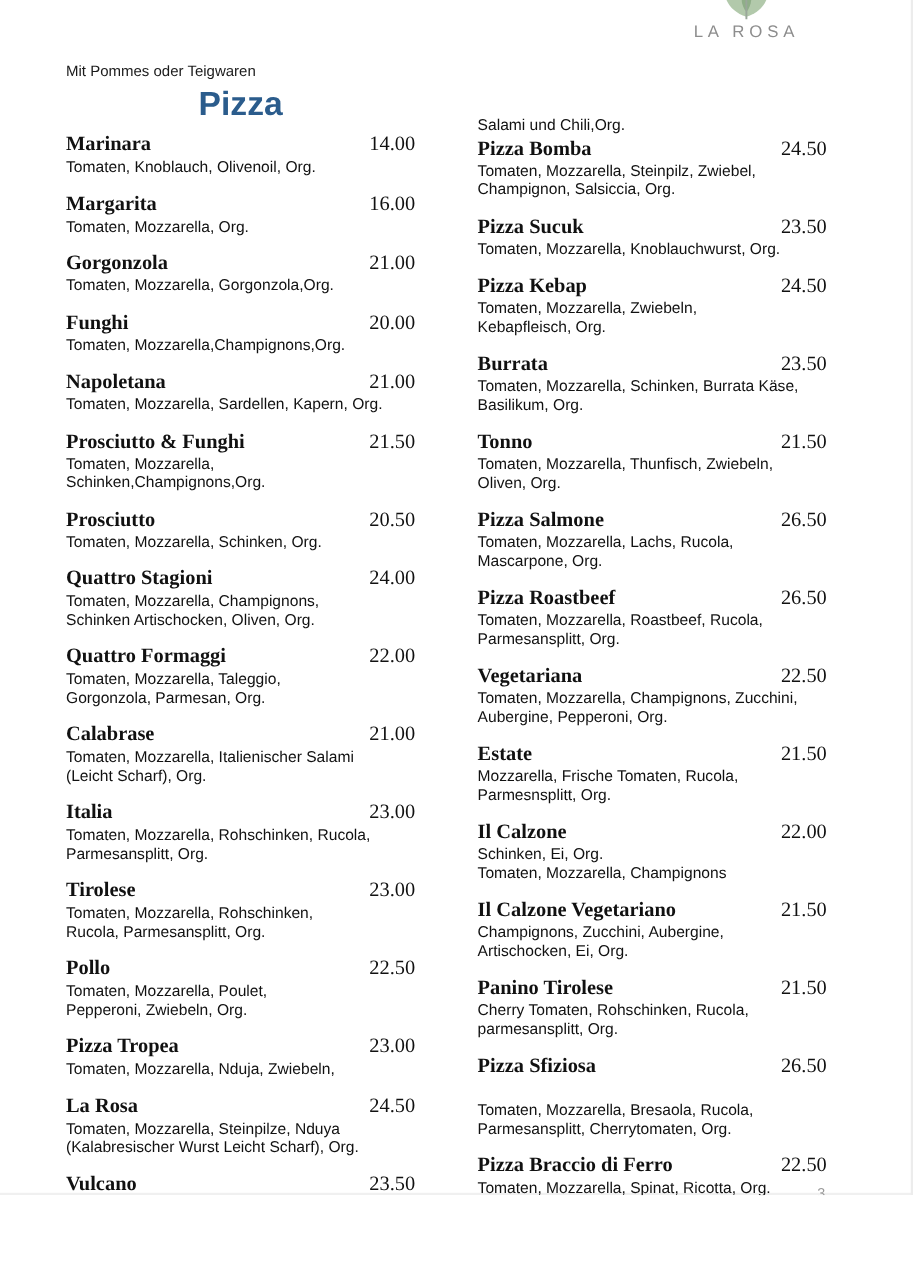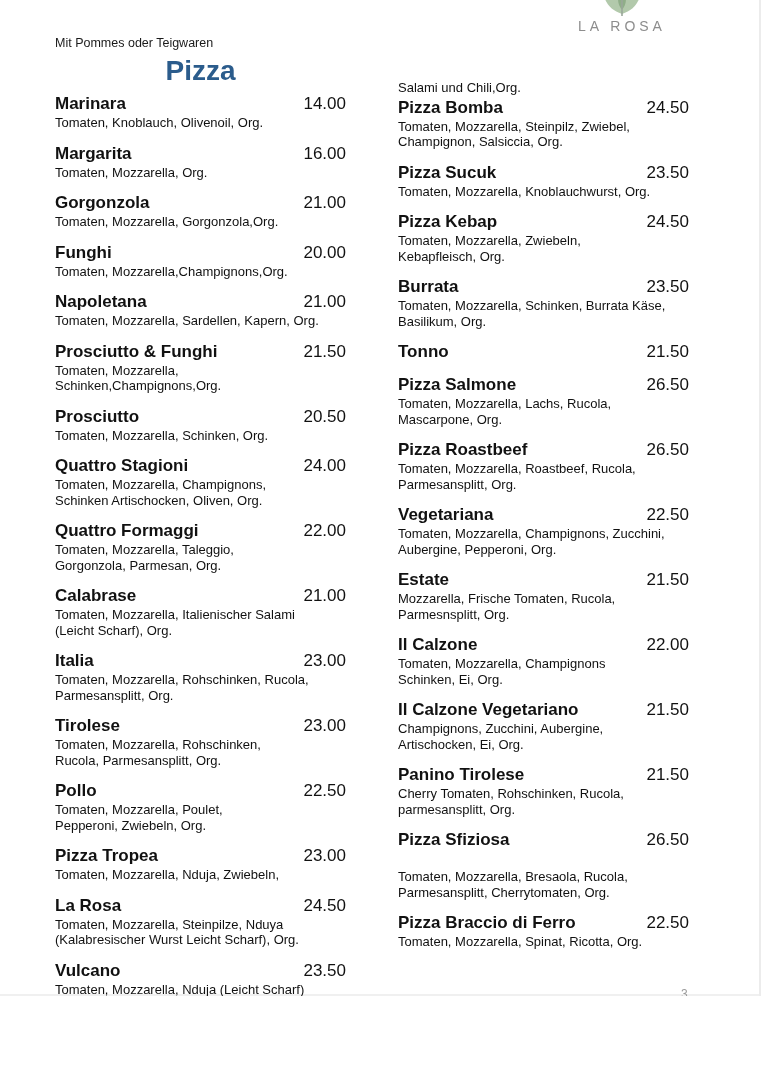--- a/index.html
+++ b/index.html
@@ -52,21 +52,21 @@
     font-size: 14px;
     letter-spacing: 4px;
     color: var(--logo-text-color, #8d8d8d);
     font-weight: 400;
   }
 
   
   .content {
     position: absolute;
     left: 55px;
-    top: 36px;
+    top: 52px;
     width: 634px;
     display: flex;
   }
   .col { width: 291px; }
   .col-left { margin-right: 52px; }
   .col-right { padding-top: 44px; width: 291px; }
 
   .note {
     font-size: 12.5px;
     line-height: 15px;
@@ -88,20 +88,21 @@
     margin-bottom: 2px;
   }
 
   .item { margin-bottom: 13px; }
   .item-head {
     display: flex;
     justify-content: space-between;
     align-items: center;
     font-size: 17px;
     line-height: 20px;
+    font-family: Liberation Serif, serif;
   }
   .item-name { font-weight: bold; }
   .item-price { font-weight: normal; white-space: nowrap; padding-left: 8px; }
   .item-desc {
     font-size: 13px;
     line-height: 15.5px;
     margin-top: 1px;
   }
   .item-desc.gapped { margin-top: 19px; }
 
@@ -329,20 +330,24 @@
           <div class="item-desc">
             <div>Tomaten, Mozzarella, Schinken, Burrata Käse,</div>
             <div>Basilikum, Org.</div>
           </div>
         </div>
         <div class="item">
           <div class="item-head">
             <span class="item-name">Tonno</span>
             <span class="item-price">21.50</span>
           </div>
+          <div class="item-desc">
+            <div>Tomaten, Mozzarella, Thunfisch, Zwiebeln,</div>
+            <div>Oliven, Org.</div>
+          </div>
         </div>
         <div class="item">
           <div class="item-head">
             <span class="item-name">Pizza Salmone</span>
             <span class="item-price">26.50</span>
           </div>
           <div class="item-desc">
             <div>Tomaten, Mozzarella, Lachs, Rucola,</div>
             <div>Mascarpone, Org.</div>
           </div>
@@ -376,22 +381,22 @@
             <div>Mozzarella, Frische Tomaten, Rucola,</div>
             <div>Parmesnsplitt, Org.</div>
           </div>
         </div>
         <div class="item">
           <div class="item-head">
             <span class="item-name">Il Calzone</span>
             <span class="item-price">22.00</span>
           </div>
           <div class="item-desc">
+            <div>Schinken, Ei, Org.</div>
             <div>Tomaten, Mozzarella, Champignons</div>
-            <div>Schinken, Ei, Org.</div>
           </div>
         </div>
         <div class="item">
           <div class="item-head">
             <span class="item-name">Il Calzone Vegetariano</span>
             <span class="item-price">21.50</span>
           </div>
           <div class="item-desc">
             <div>Champignons, Zucchini, Aubergine,</div>
             <div>Artischocken, Ei, Org.</div>

